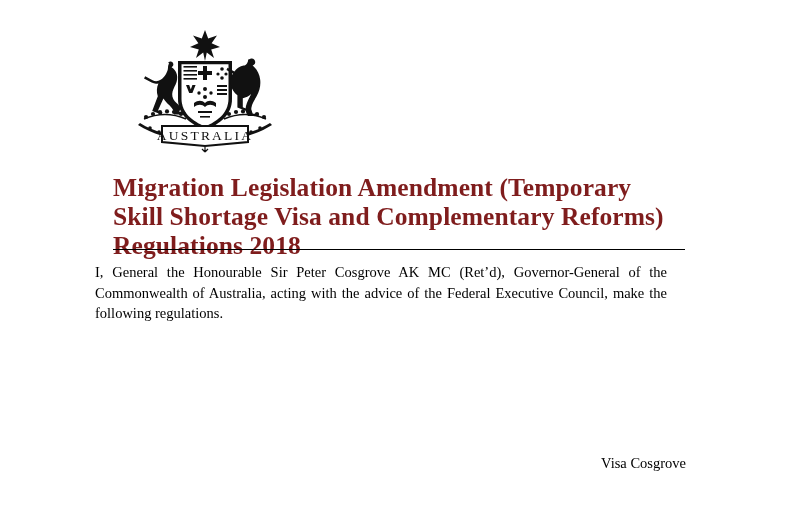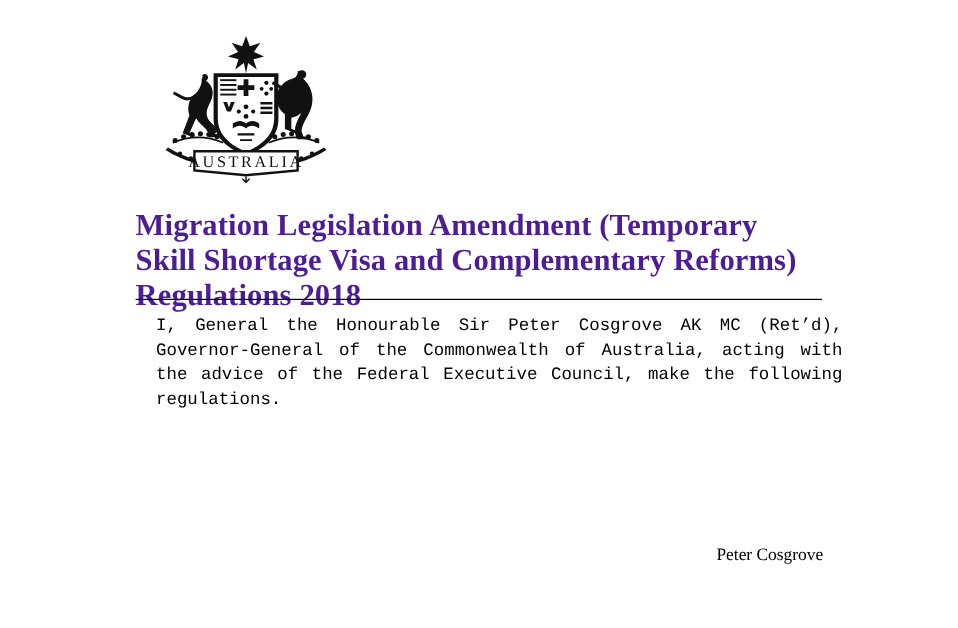--- a/index.html
+++ b/index.html
@@ -36,42 +36,41 @@
   .title {
     position: absolute;
     left: 113px;
     top: 160px;
     width: 570px;
     font-family: "Liberation Serif", serif;
     font-weight: bold;
     font-size: 25.5px;
     line-height: 29px;
     letter-spacing: 0.1px;
-    color: #4c1d95;
+    color: #7f1d1d;
   }
   .title-rule {
     position: absolute;
     left: 113px;
     top: 236px;
     width: 572px;
     border-top: 1px solid #000;
     height: 0;
   }
 
   
   .body-para {
     position: absolute;
-    left: 130px;
+    left: 95px;
     top: 249px;
     width: 572px;
     font-size: 14.5px;
     line-height: 20.5px;
     text-align: justify;
     text-justify: inter-word;
-    font-family: Liberation Mono, monospace;
   }
 
   .dated {
     position: absolute;
     left: 113px;
     top: 347px;
     width: 400px;
     font-size: 14.5px;
     line-height: 20px;
   }
@@ -168,16 +167,16 @@
   </div>
 
   <div class="title">Migration Legislation Amendment (Temporary Skill Shortage Visa and Complementary Reforms) Regulations 2018</div>
 
   <div class="title-rule"></div>
 
   <div class="body-para">I, General the Honourable Sir Peter Cosgrove AK MC (Ret’d), Governor-General of the Commonwealth of Australia, acting with the advice of the Federal Executive Council, make the following regulations.</div>
 
 
   <div class="sign-block">
-    <span class="sign-name">Peter Cosgrove</span>
+    <span class="sign-name">Visa Cosgrove</span>
   </div>
 
 </div>
 
 </body></html>

